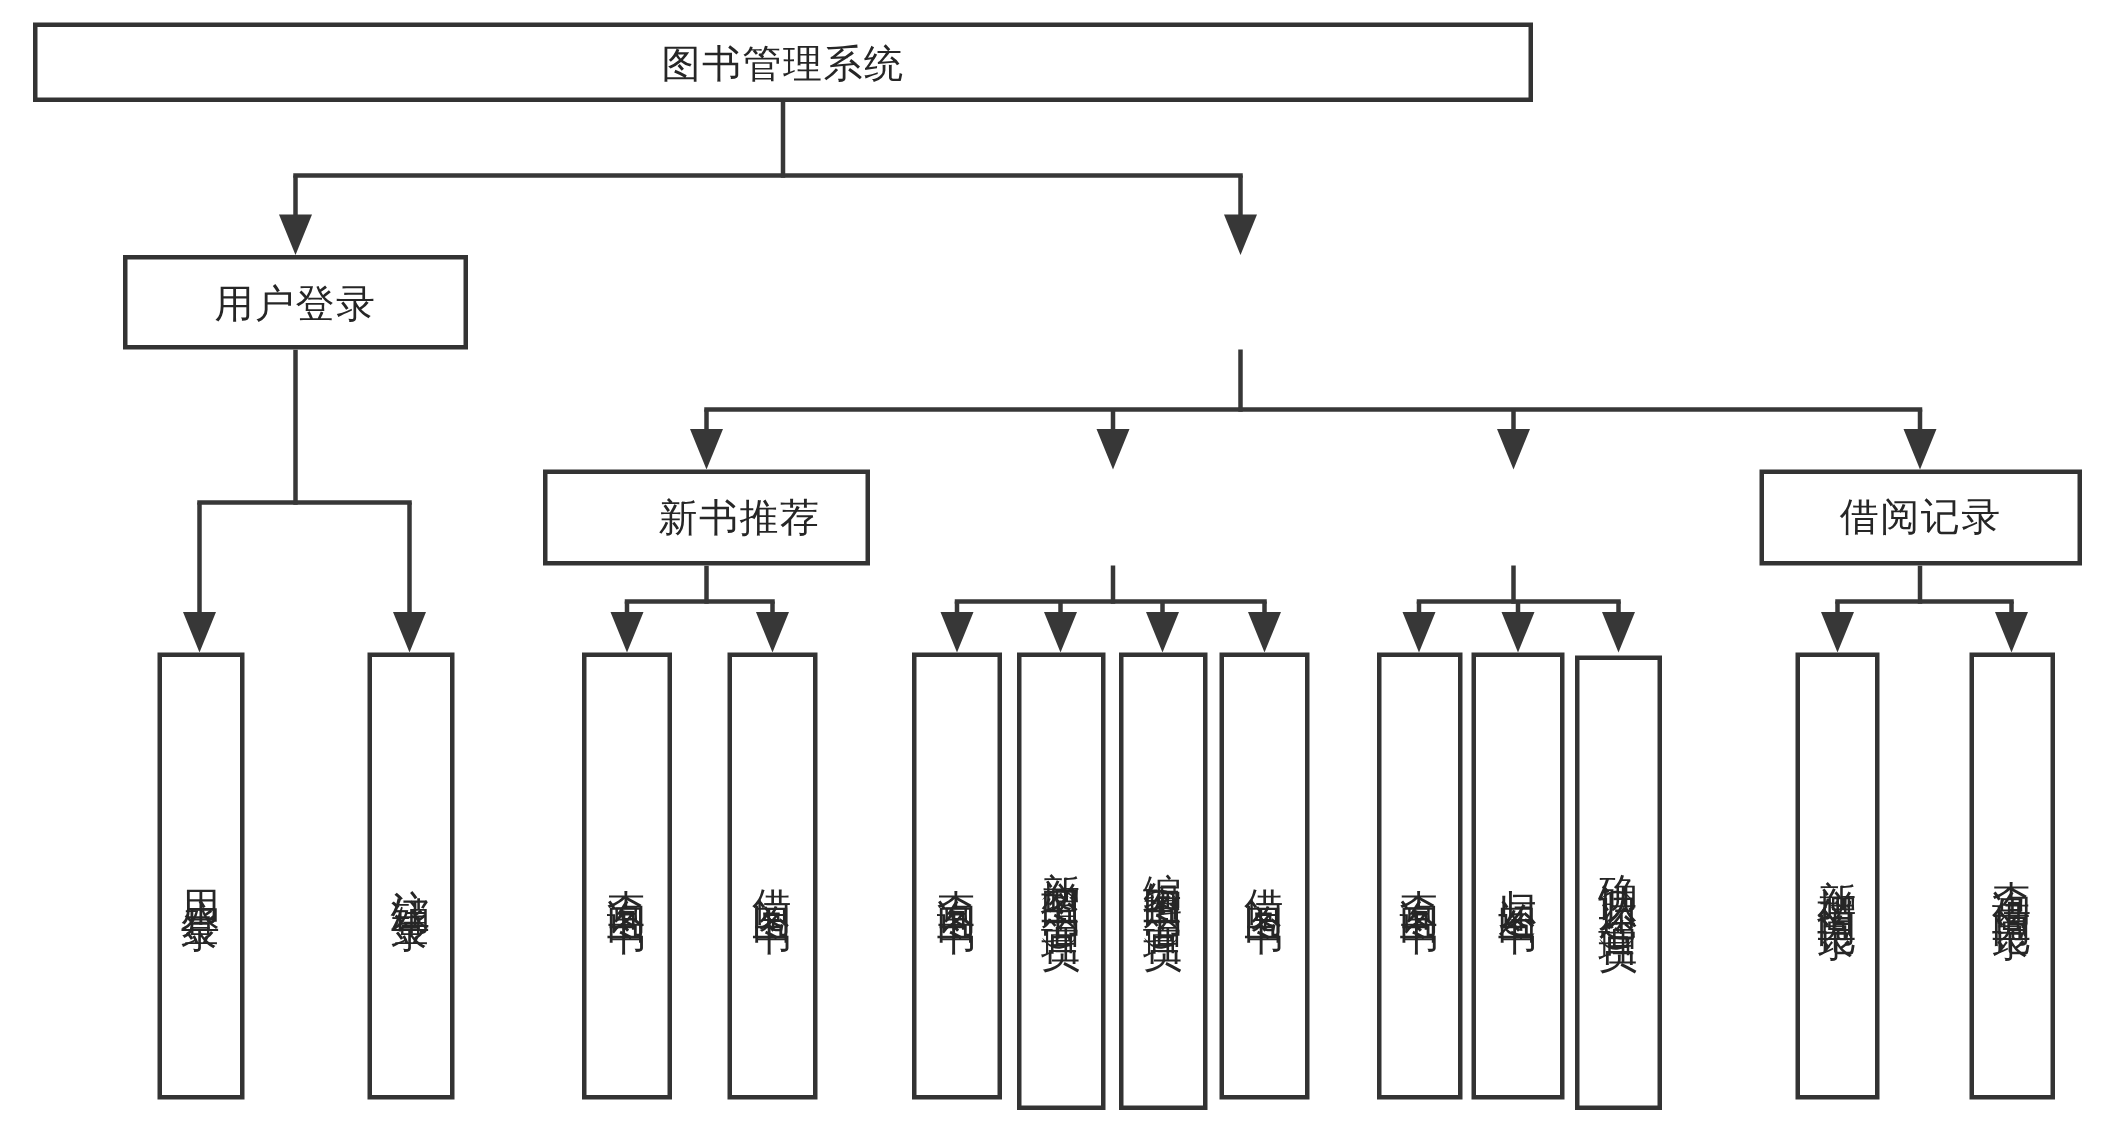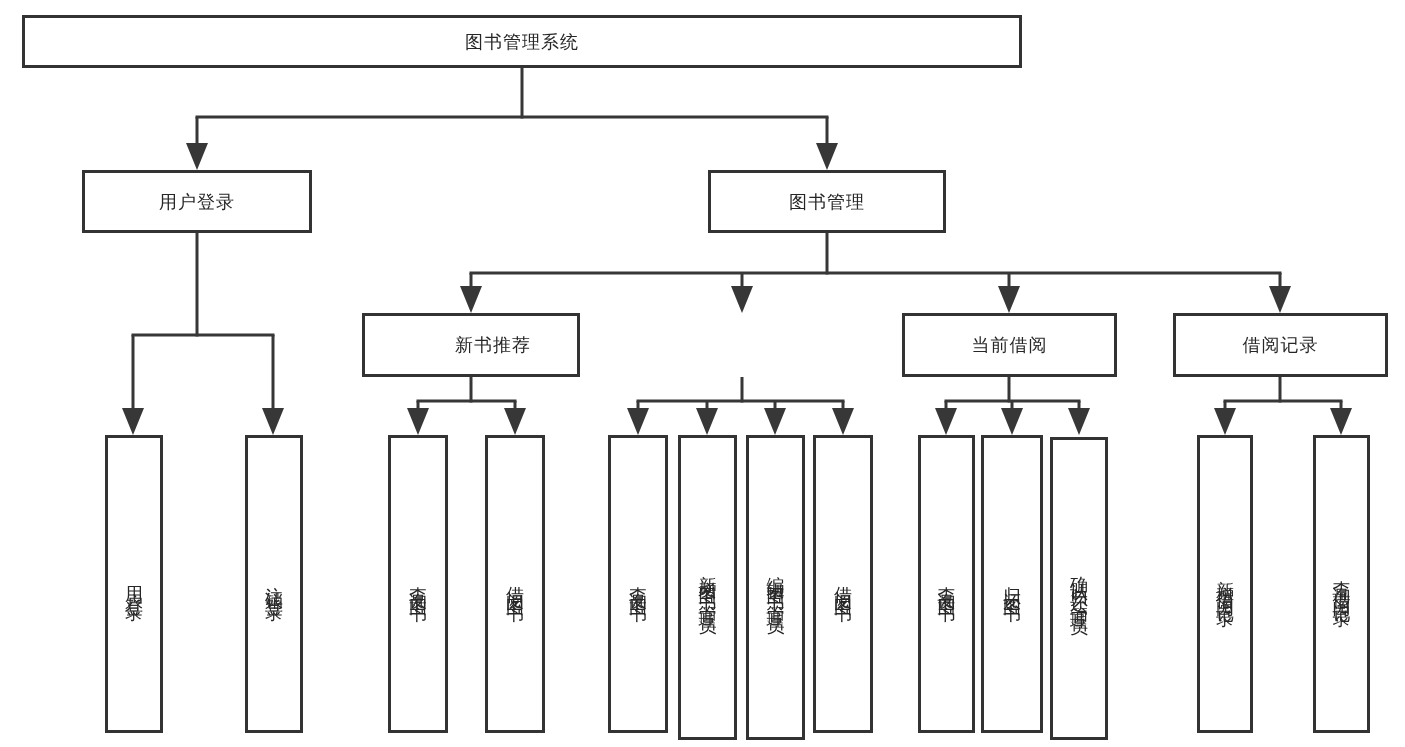--- a/index.html
+++ b/index.html
@@ -36,21 +36,21 @@
   .node {
     position: absolute;
     box-sizing: border-box;
     border: 3px solid var(--box-border);
     background: var(--box-fill);
     display: flex;
     align-items: center;
     justify-content: center;
   }
   .node-label {
-    font-size: 18px;
+    font-size: 26px;
     color: var(--text);
     letter-spacing: 1px;
     white-space: nowrap;
     line-height: 1;
   }
   .node.vertical .node-label {
     writing-mode: vertical-rl;
     text-orientation: mixed;
     letter-spacing: 6px;
     white-space: normal;
@@ -123,28 +123,22 @@
       <line x1="1341" y1="401" x2="1341" y2="412" stroke="#373737" stroke-width="3"></line>
       <polygon points="1330,408 1352,408 1341,435" fill="#373737"></polygon>
     </svg>
   <div class="nodes-layer">
       <div class="node" style="left: 22px; top: 15px; width: 1000px; height: 53px;">
         <span class="node-label">图书管理系统</span>
       </div>
       <div class="node" style="left: 82px; top: 170px; width: 230px; height: 63px;">
         <span class="node-label">用户登录</span>
       </div>
-      <div class="node" style="left: 708px; top: 170px; width: 238px; height: 63px;">
-        <span class="node-label">图书管理</span>
-      </div>
       <div class="node" style="left: 362px; top: 313px; width: 218px; height: 64px; padding-left: 44px;">
         <span class="node-label">新书推荐</span>
-      </div>
-      <div class="node" style="left: 902px; top: 313px; width: 215px; height: 64px;">
-        <span class="node-label">当前借阅</span>
       </div>
       <div class="node" style="left: 1173px; top: 313px; width: 215px; height: 64px; font-family: Liberation Serif, serif;">
         <span class="node-label">借阅记录</span>
       </div>
       <div class="node vertical" style="left: 105px; top: 435px; width: 58px; height: 298px;">
         <span class="node-label">用户登录</span>
       </div>
       <div class="node vertical" style="left: 245px; top: 435px; width: 58px; height: 298px;">
         <span class="node-label">注销登录</span>
       </div>

